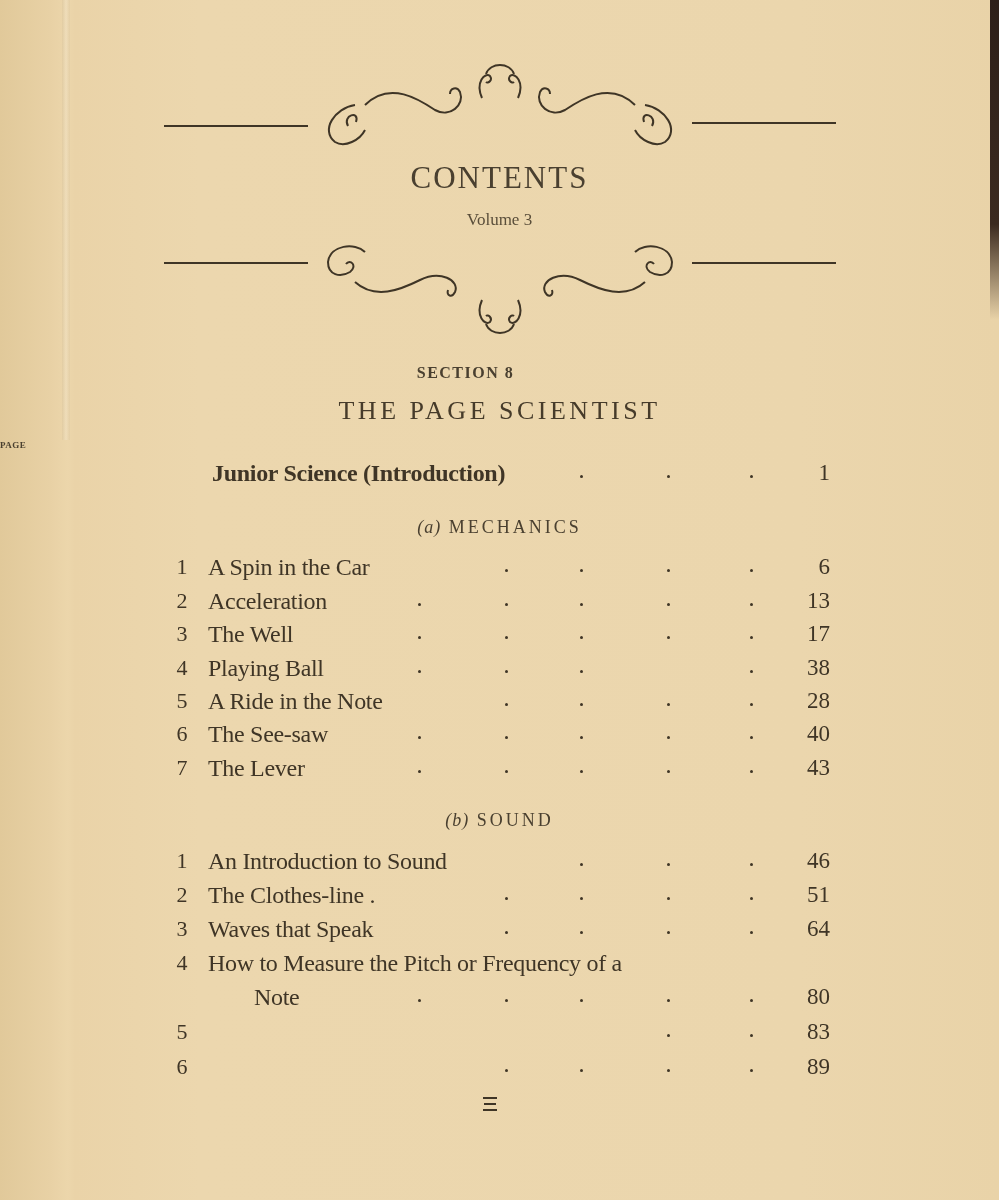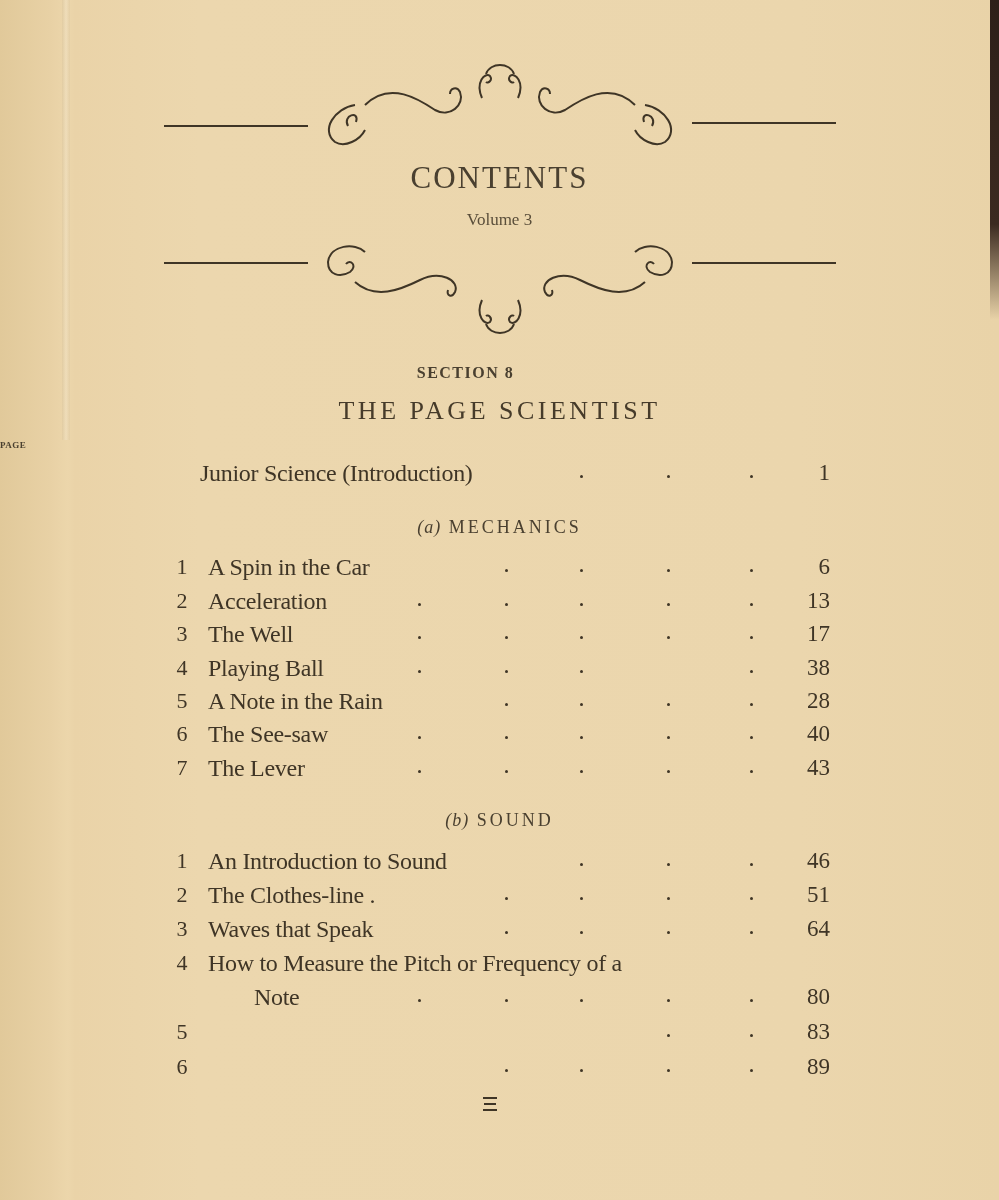--- a/index.html
+++ b/index.html
@@ -124,21 +124,21 @@
     </svg>
   </div>
 
   <div class="section-num">SECTION 8</div>
   <div class="section-title">THE PAGE SCIENTIST</div>
 
   <div class="col-head chapter">CHAPTER</div>
   <div class="col-head page">PAGE</div>
 
   <div class="row" style="top:456px;">
-    <span class="label" style="left:30px;">Junior Science (Introduction)</span>
+    <span class="label" style="left:42px;font-weight:bold;">Junior Science (Introduction)</span>
     <div class="dots">
       <span class="dot" style="left:410px"></span>
         <span class="dot" style="left:497px"></span>
         <span class="dot" style="left:580px"></span>
     </div>
     <span class="pg">1</span>
   </div>
 
   <div class="subhead" style="top:517px;">
     <span class="paren">(a)</span>
@@ -186,21 +186,21 @@
     <div class="dots">
         <span class="dot" style="left:248px"></span>
         <span class="dot" style="left:335px"></span>
         <span class="dot" style="left:410px"></span>
         <span class="dot" style="left:580px"></span>
       </div>
     <span class="pg">38</span>
   </div>
   <div class="row" style="top:684px;">
     <span class="num">5</span>
-    <span class="label">A Note in the Rain</span>
+    <span class="label">A Ride in the Note</span>
     <div class="dots">
         <span class="dot" style="left:335px"></span>
         <span class="dot" style="left:410px"></span>
         <span class="dot" style="left:497px"></span>
         <span class="dot" style="left:580px"></span>
       </div>
     <span class="pg">28</span>
   </div>
   <div class="row" style="top:717px;">
     <span class="num">6</span>

